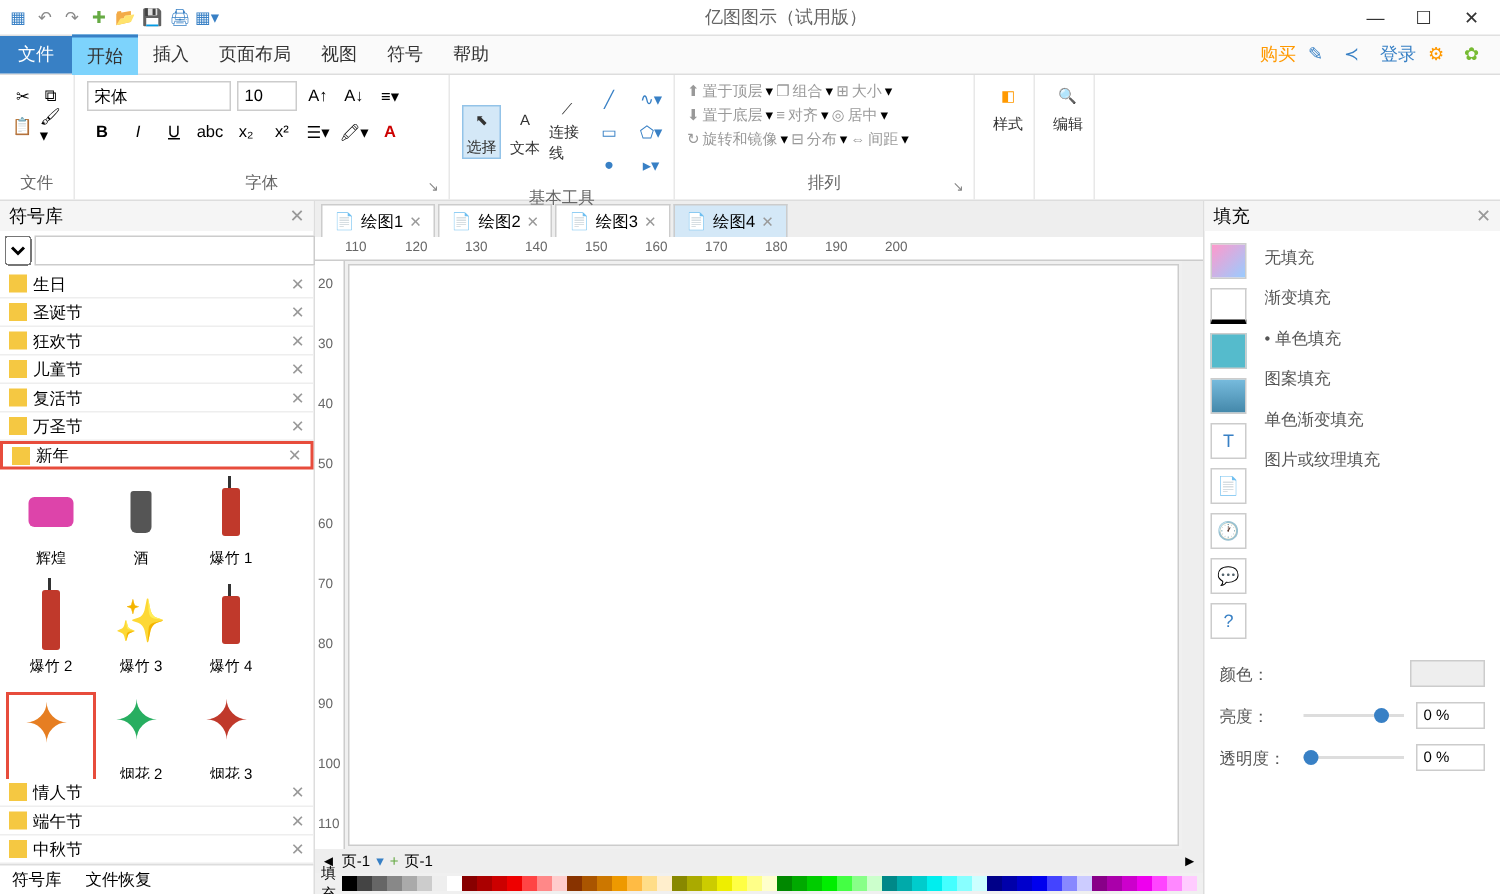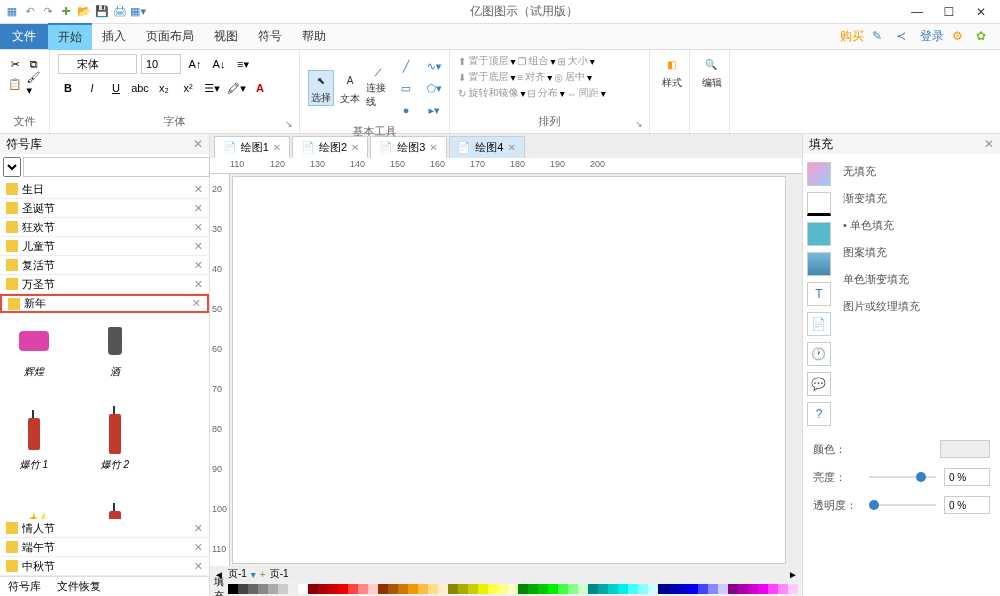--- a/index.html
+++ b/index.html
@@ -20,21 +20,21 @@
     .menu-item.active { background: #7dd3fc; border-top: 2px solid #3880c5; }
     .menubar-right { margin-left: auto; display: flex; gap: 8px; padding-right: 8px; align-items: center; }
     .menubar-right span { color: #f90; }
     .menubar-icon { width: 16px; height: 16px; }
     
     
     .ribbon { height: 84px; background: #fff; border-bottom: 1px solid #ddd; display: flex; }
     .ribbon-group { border-right: 1px solid #e8e8e8; padding: 4px 8px; display: flex; flex-direction: column; position: relative; }
     .ribbon-group-label { text-align: center; font-size: 11px; color: #666; margin-top: auto; padding-top: 2px; }
     .ribbon-row { display: flex; align-items: center; gap: 4px; }
-    .font-select { width: 79px; height: 20px; border: 1px solid #ccc; font-size: 11px; padding: 0 18px; }
+    .font-select { width: 96px; height: 20px; border: 1px solid #ccc; font-size: 11px; padding: 0 4px; }
     .size-select { width: 40px; height: 20px; border: 1px solid #ccc; font-size: 11px; padding: 0 4px; }
     .btn-sm { width: 20px; height: 20px; display: flex; align-items: center; justify-content: center; font-size: 11px; }
     .btn-tool { width: 28px; height: 36px; display: flex; flex-direction: column; align-items: center; justify-content: center; gap: 2px; font-size: 10px; color: #333; }
     .btn-tool.selected { background: #d4e8f7; border: 1px solid #93c3e8; }
     .btn-tool-icon { width: 24px; height: 24px; display: flex; align-items: center; justify-content: center; }
     .arr-icons { display: flex; flex-direction: column; gap: 2px; font-size: 10px; }
     .arr-row { display: flex; gap: 2px; align-items: center; }
     .arr-row span { white-space: nowrap; color: #999; }
     .dialog-launcher { position: absolute; bottom: 2px; right: 2px; width: 12px; height: 12px; font-size: 9px; color: #888; }
     
@@ -46,21 +46,21 @@
     .panel-header { height: 20px; display: flex; align-items: center; padding: 0 6px; background: #f5f5f5; justify-content: space-between; }
     .search-row { display: flex; padding: 3px; gap: 2px; }
     .search-row select { width: 18px; height: 20px; }
     .search-row input { flex: 1; height: 20px; border: 1px solid #ccc; padding: 0 4px; }
     .search-row button { width: 22px; height: 20px; background: #eee; border: 1px solid #ccc; }
     .category-list { flex: 0 0 auto; }
     .category-item { height: 19px; display: flex; align-items: center; padding: 0 6px; border-bottom: 1px solid #eee; gap: 4px; font-size: 11px; }
     .category-item .close { margin-left: auto; color: #999; }
     .category-item.highlighted { border: 2px solid #e74c3c; }
     .cat-icon { width: 12px; height: 12px; background: #f5c842; }
-    .symbols-grid { display: flex; flex-wrap: wrap; padding: 4px; gap: 21px; overflow-y: auto; flex: 1; font-style: italic; }
+    .symbols-grid { display: flex; flex-wrap: wrap; padding: 4px; gap: 0; overflow-y: auto; flex: 1; }
     .symbol-item { width: 60px; height: 72px; display: flex; flex-direction: column; align-items: center; font-size: 10px; }
     .symbol-item.highlighted { border: 2px solid #e74c3c; }
     .symbol-preview { width: 48px; height: 48px; display: flex; align-items: center; justify-content: center; }
     .panel-footer { height: 20px; display: flex; border-top: 1px solid #ddd; }
     .panel-footer span { padding: 2px 8px; font-size: 11px; }
     
     
     .canvas-area { flex: 1; display: flex; flex-direction: column; background: #f0f0f0; }
     .doc-tabs { height: 24px; display: flex; align-items: end; background: #eee; padding: 0 4px; gap: 2px; }
     .doc-tab { padding: 3px 8px; background: #fff; border: 1px solid #ccc; border-bottom: none; font-size: 11px; display: flex; align-items: center; gap: 4px; }

